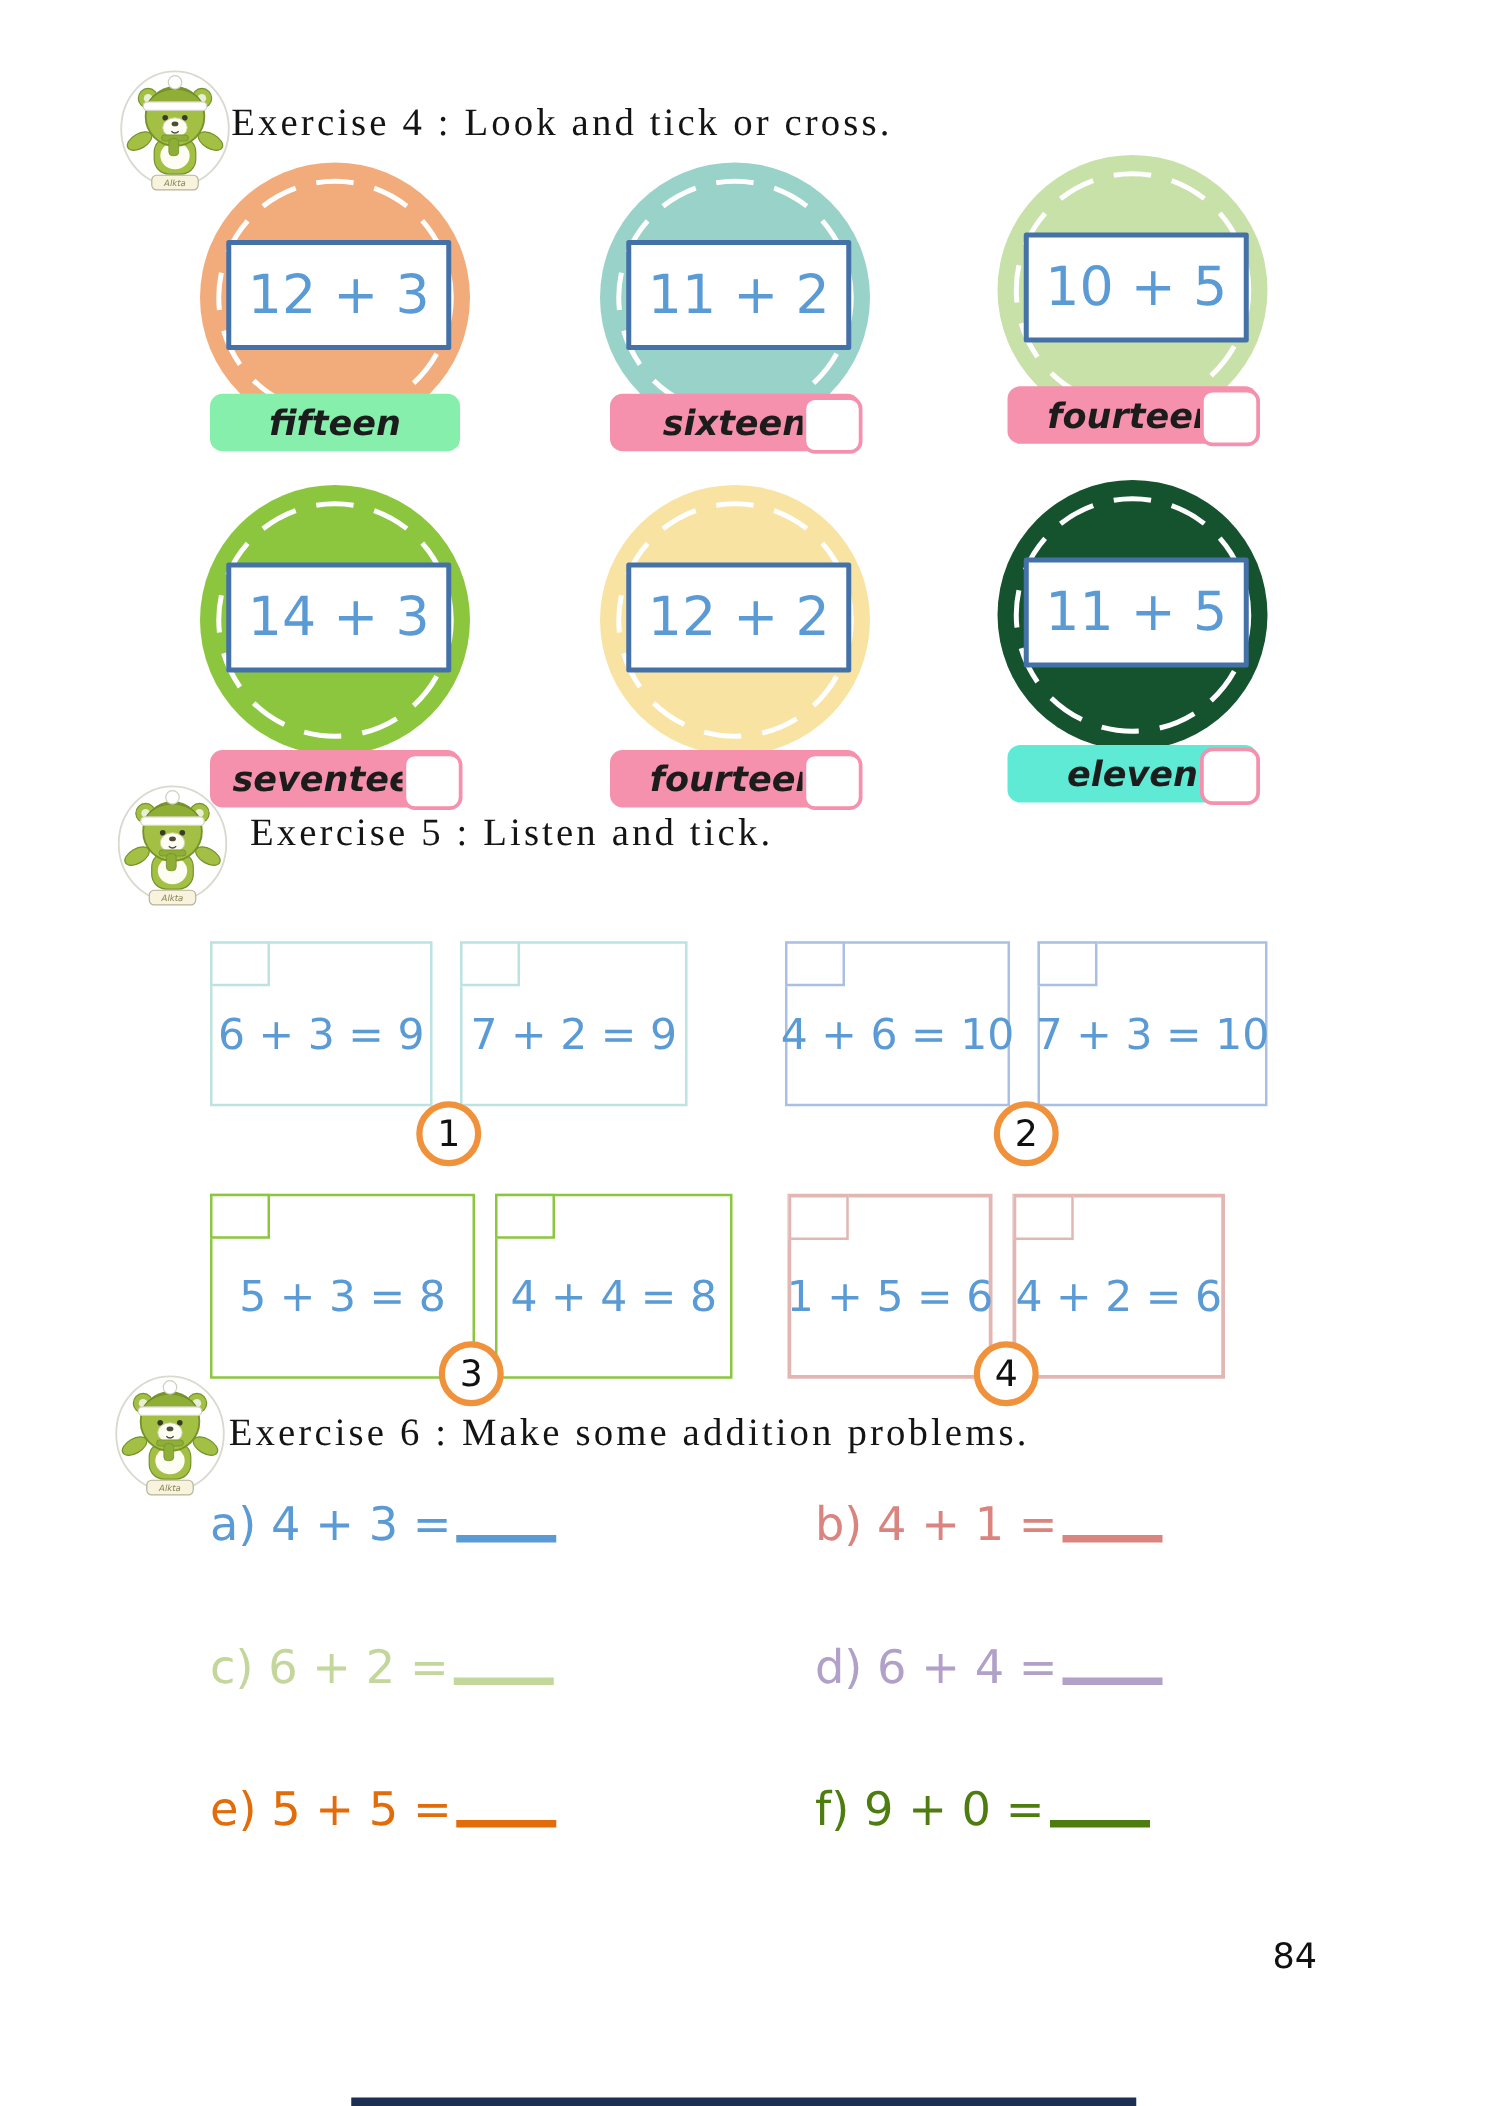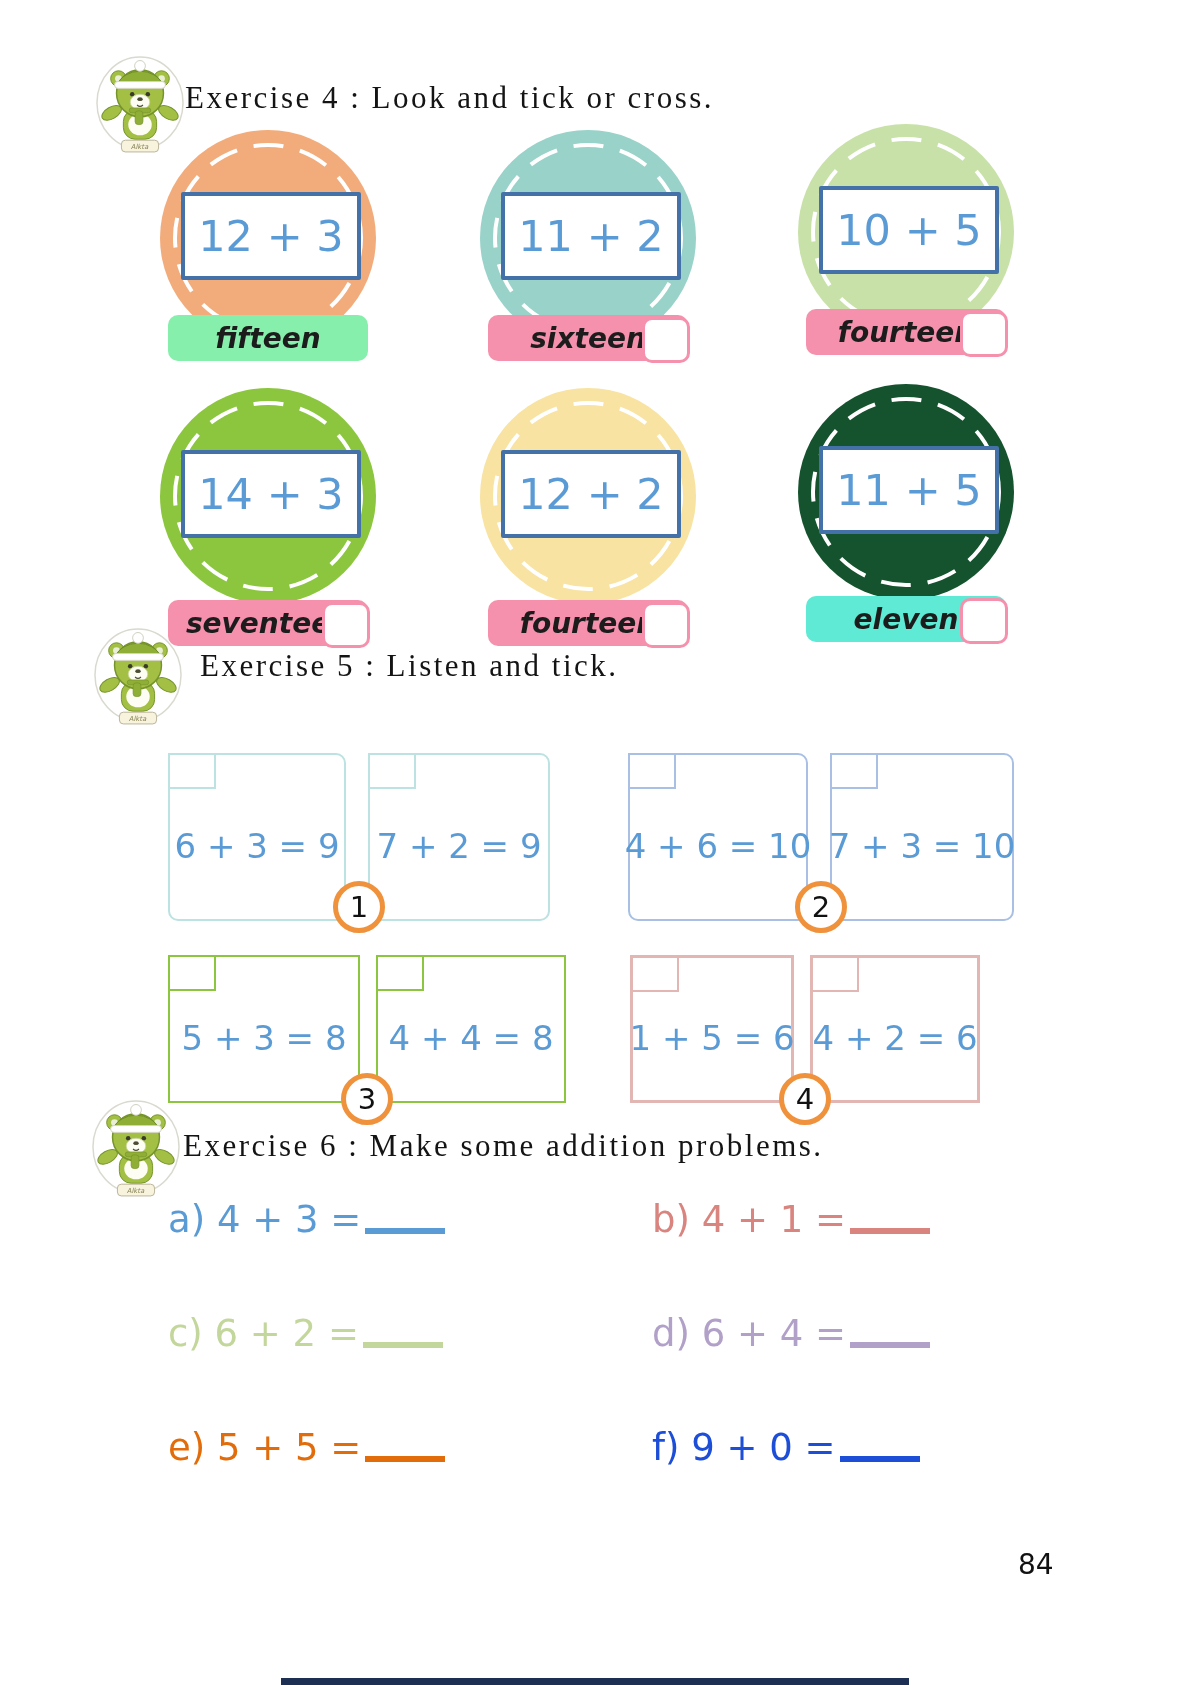--- a/index.html
+++ b/index.html
@@ -34,21 +34,21 @@
   .pair4 .e5box{border-width:3px;}
   .corner{position:absolute;left:-2px;top:-2px;width:48px;height:36px;background:#fff;
           border:2px solid;box-sizing:border-box;}
   .e5box .eq{font-size:34px;color:#5B9BD5;white-space:nowrap;margin-top:18px;}
   .numcircle{position:absolute;left:50%;transform:translateX(-50%);width:52px;height:52px;
              border-radius:50%;background:#fff;border:5px solid #F0913B;box-sizing:border-box;
              display:flex;align-items:center;justify-content:center;z-index:3;}
   .numcircle span{font-size:29px;color:#111;}
   .prow1 .numcircle{top:128px;}
   .prow2 .numcircle{top:118px;}
-  .prow1 .e5box{height:168px;border-radius:10px;}
+  .prow1 .e5box{height:132px;}
   .prow2 .e5box{height:148px;}
 
   
   .problem{position:absolute;font-size:37px;white-space:nowrap;}
   .p-blank{display:inline-block;width:80px;border-bottom:6px solid;margin-left:4px;
            transform:translateY(2px);}
 
   .pagenum{position:absolute;left:1018px;top:1548px;font-size:28px;color:#111;}
   .edgeline{position:absolute;left:281px;top:1678px;width:628px;height:7px;background:#1E2F54;}
 </style>
@@ -207,21 +207,21 @@
     <div class="e5box" style="width: 184px; border-color: rgb(169, 192, 228);">
       <span class="corner" style="border-color: rgb(169, 192, 228);"></span>
       <span class="eq">7 + 3 = 10</span>
     </div>
     <div class="numcircle">
         <span>2</span>
       </div>
   </div>
 
   <div class="pair prow2" style="left:168px;top:955px">
-    <div class="e5box" style="width: 192px; margin-right: 16px; border-color: rgb(140, 198, 63);">
+    <div class="e5box" style="width: 212px; margin-right: 16px; border-color: rgb(140, 198, 63);">
       <span class="corner" style="border-color: rgb(140, 198, 63);"></span>
       <span class="eq">5 + 3 = 8</span>
     </div>
     <div class="e5box" style="width: 190px; border-color: rgb(140, 198, 63);">
       <span class="corner" style="border-color: rgb(140, 198, 63);"></span>
       <span class="eq">4 + 4 = 8</span>
     </div>
     <div class="numcircle">
         <span>3</span>
       </div>
@@ -259,20 +259,20 @@
     <span>6 + 2 =</span><span class="p-blank"></span>
   </div>
   <div class="problem" style="left: 652px; top: 1312px; color: rgb(177, 160, 199);">
     <span>d)</span>
     <span>6 + 4 =</span><span class="p-blank"></span>
   </div>
   <div class="problem" style="left: 168px; top: 1426px; color: rgb(227, 108, 10);">
     <span>e)</span>
     <span>5 + 5 =</span><span class="p-blank"></span>
   </div>
-  <div class="problem" style="left: 652px; top: 1426px; color: #1d4ed8;">
+  <div class="problem" style="left: 652px; top: 1426px; color: #4d7c0f;">
     <span>f)</span>
     <span>9 + 0 =</span><span class="p-blank"></span>
   </div>
 
   <div class="pagenum">84</div>
   <div class="edgeline"></div>
 </div>
 
 </body></html>

